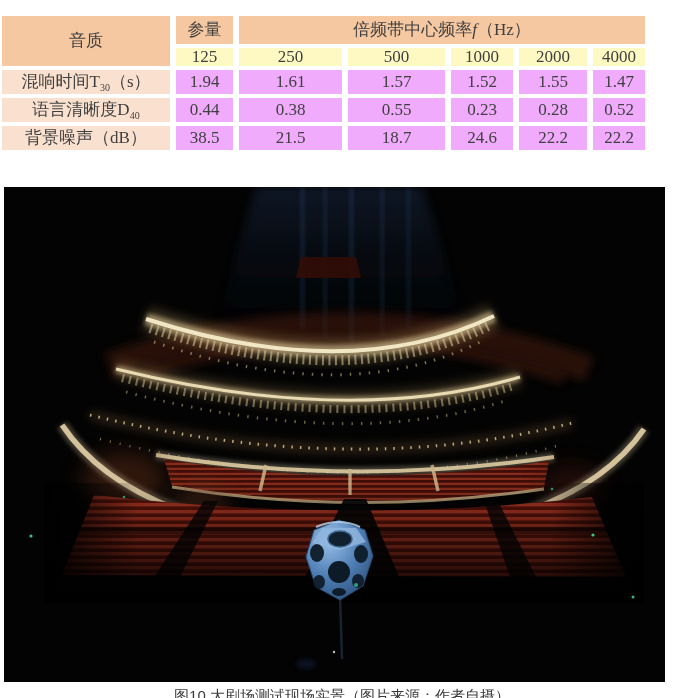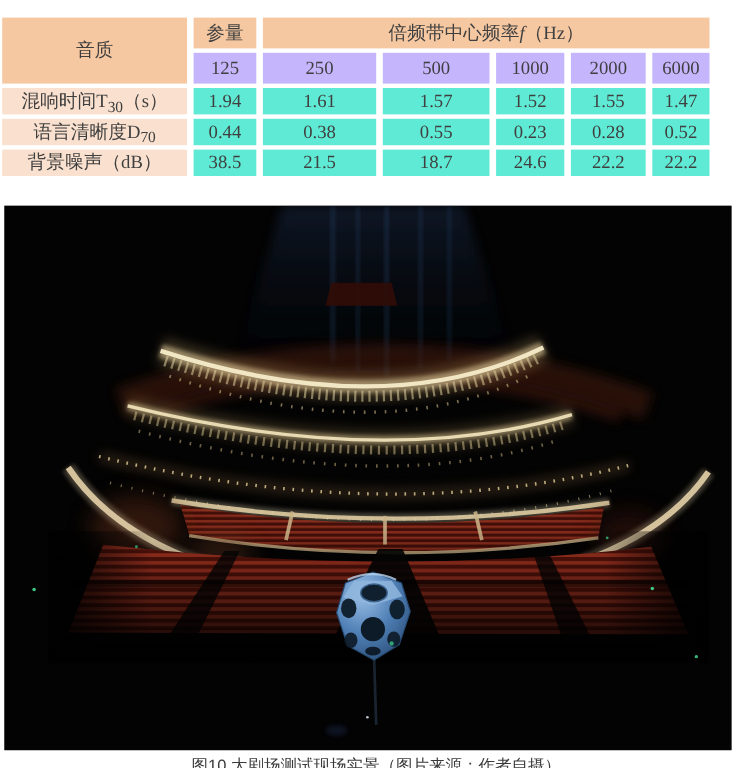--- a/index.html
+++ b/index.html
@@ -4,24 +4,24 @@
 <style>
   html,body{margin:0;padding:0;background:#ffffff;}
   .page{position:relative;width:684px;height:698px;background:#ffffff;overflow:hidden;
         font-family:"Liberation Serif","DejaVu Serif",serif;margin-top:14px;}
 
   
   table.acoustic{position:absolute;left:-4px;top:-2px;border-collapse:separate;border-spacing:6px 4px;}
   table.acoustic td{text-align:center;vertical-align:middle;color:#3f3f3f;
         font-size:17px;line-height:1.05;padding:0 2px;}
   td.hdr{background:#f5c8a2;height:28px;}
-  td.freq{background:#c4b5fd;height:28px;font-size:16px;}
+  td.freq{background:#fef9c3;height:18px;font-size:16px;}
   td.lbl{background:#fae1cf;height:24px;}
-  td.val{background:#5eead4;height:20px;font-size:16px;font-family:Liberation Serif, serif;}
-  td sub{font-size:14px;line-height:0;}
+  td.val{background:#f0abfc;height:20px;font-size:16px;font-family:Liberation Serif, serif;}
+  td sub{font-size:10px;line-height:0;}
   td i{font-family:"Liberation Serif",serif;}
 
   
   .photo{position:absolute;left:4px;top:173px;width:661px;height:495px;background:#020202;}
   .photo svg{display:block;}
 
   
   .caption{position:absolute;left:0;top:673px;width:684px;text-align:center;
         font-family:"Liberation Sans","DejaVu Sans",sans-serif;font-size:15px;color:#3a3a3a;}
 </style>
@@ -45,33 +45,33 @@
       <td class="hdr" rowspan="2">音质</td>
       <td class="hdr">参量</td>
       <td class="hdr" colspan="5"><span>倍频带中心频率</span><i>f</i><span>（Hz）</span></td>
     </tr>
     <tr>
       <td class="freq">125</td>
       <td class="freq">250</td>
       <td class="freq">500</td>
       <td class="freq">1000</td>
       <td class="freq">2000</td>
-      <td class="freq">6000</td>
+      <td class="freq">4000</td>
     </tr>
     <tr>
       <td class="lbl"><span>混响时间T</span><sub>30</sub><span>（s）</span></td>
       <td class="val">1.94</td>
       <td class="val">1.61</td>
       <td class="val">1.57</td>
       <td class="val">1.52</td>
       <td class="val">1.55</td>
       <td class="val">1.47</td>
     </tr>
     <tr>
-      <td class="lbl"><span>语言清晰度D</span><sub>70</sub><span></span></td>
+      <td class="lbl"><span>语言清晰度D</span><sub>40</sub><span></span></td>
       <td class="val">0.44</td>
       <td class="val">0.38</td>
       <td class="val">0.55</td>
       <td class="val">0.23</td>
       <td class="val">0.28</td>
       <td class="val">0.52</td>
     </tr>
     <tr>
       <td class="lbl"><span>背景噪声</span><sub></sub><span>（dB）</span></td>
       <td class="val">38.5</td>

